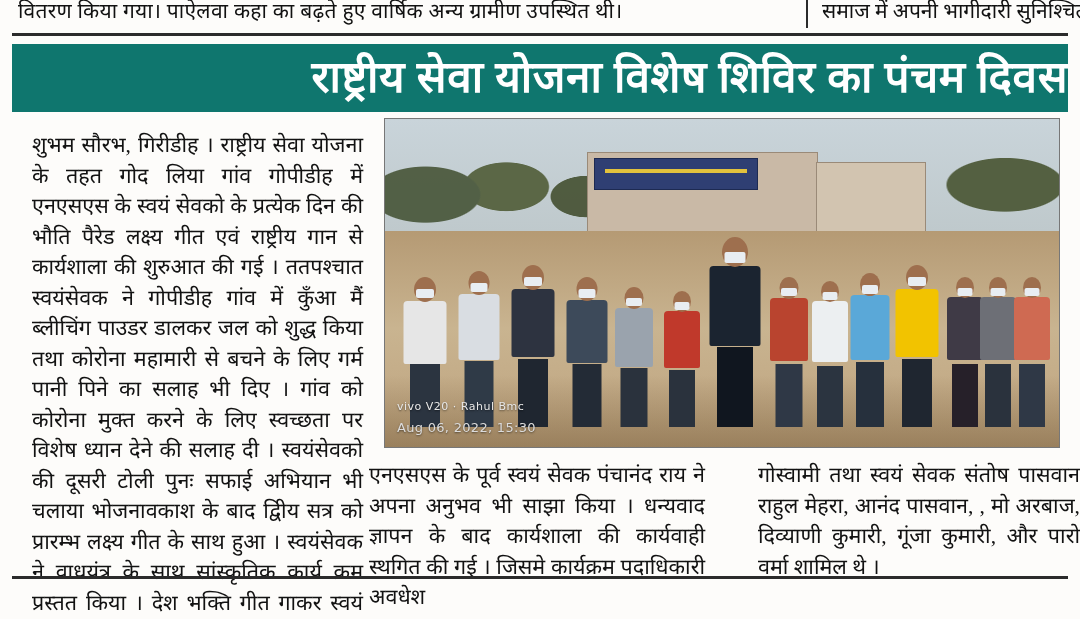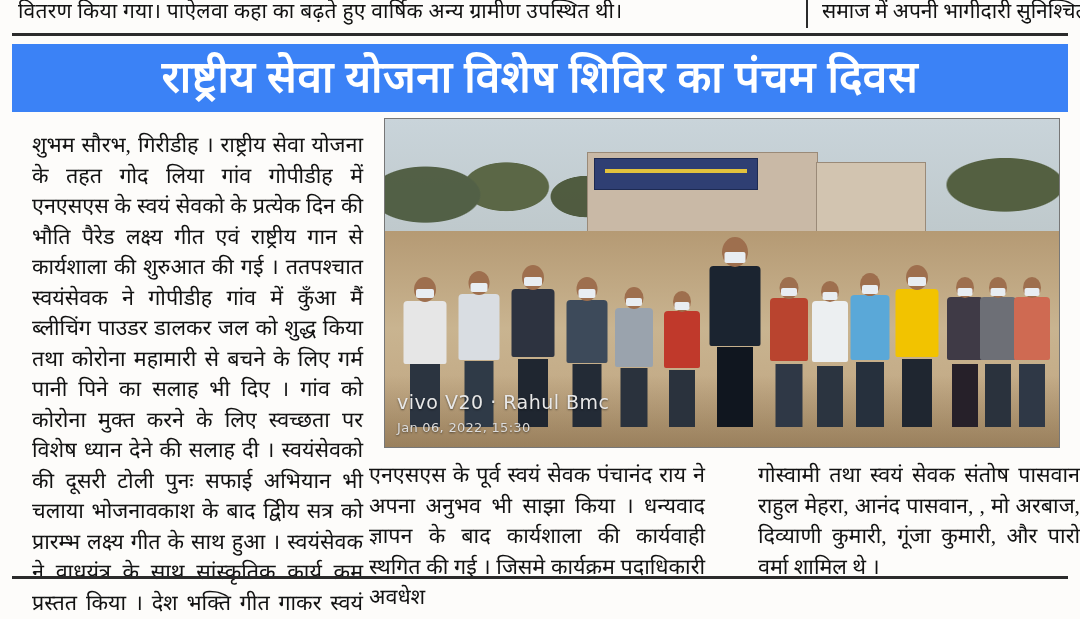--- a/index.html
+++ b/index.html
@@ -69,24 +69,24 @@
     height: 3px;
   }
 
   
   .headline-band {
     position: absolute;
     left: 12px;
     top: 44px;
     width: 1056px;
     height: 68px;
-    background: #3b82f6;
+    background: #0f766e;
     display: flex;
     align-items: center;
-    justify-content: center;
+    justify-content: flex-end;
     overflow: hidden;
   }
   .headline-text {
     color: #ffffff;
     font-size: 44px;
     font-weight: bold;
     letter-spacing: 0.6px;
     line-height: 1;
     white-space: nowrap;
     text-align: center;
@@ -212,21 +212,21 @@
     position: absolute;
     left: 50%;
     transform: translateX(-50%);
     background: #26303d;
   }
   .watermark {
     position: absolute;
     left: 12px;
     bottom: 34px;
     color: #e8e8e8;
-    font-size: 19px;
+    font-size: 11px;
     font-family: "DejaVu Sans", sans-serif;
     letter-spacing: .5px;
     text-shadow: 0 1px 2px rgba(0,0,0,.5);
   }
   .stamp {
     position: absolute;
     left: 12px;
     bottom: 12px;
     color: #dcdcdc;
     font-size: 13px;
@@ -384,21 +384,21 @@
             <div class="mask" style="width: 15px; height: 8px; top: 11px;"></div>
           </div>
           <div class="person" style="left: 96%; width: 44px; height: 150px; margin-left: -22px;">
             <div class="legs" style="width: 26px; height: 63px; bottom: 0px; background: rgb(47, 56, 70);"></div>
             <div class="torso" style="width: 36px; height: 63px; top: 20px; background: rgb(207, 106, 82);"></div>
             <div class="head" style="width: 18px; height: 21px; top: 0px;"></div>
             <div class="mask" style="width: 15px; height: 8px; top: 11px;"></div>
           </div>
         </div>
       <div class="watermark">vivo V20  · Rahul Bmc</div>
-      <div class="stamp">Jan 06, 2022, 15:30</div>
+      <div class="stamp">Aug 06, 2022, 15:30</div>
     </div>
 
     <div class="cap-col cap-col-1">
       <p>एनएसएस के पूर्व स्वयं सेवक पंचानंद राय ने अपना अनुभव भी साझा किया । धन्यवाद ज्ञापन के बाद कार्यशाला की कार्यवाही स्थगित की गई । जिसमे कार्यक्रम पदाधिकारी अवधेश</p>
     </div>
     <div class="cap-col cap-col-2">
       <p>गोस्वामी तथा स्वयं सेवक संतोष पासवान राहुल मेहरा, आनंद पासवान, , मो अरबाज, दिव्याणी कुमारी, गूंजा कुमारी, और पारो वर्मा शामिल थे ।</p>
     </div>
   </div>
 

